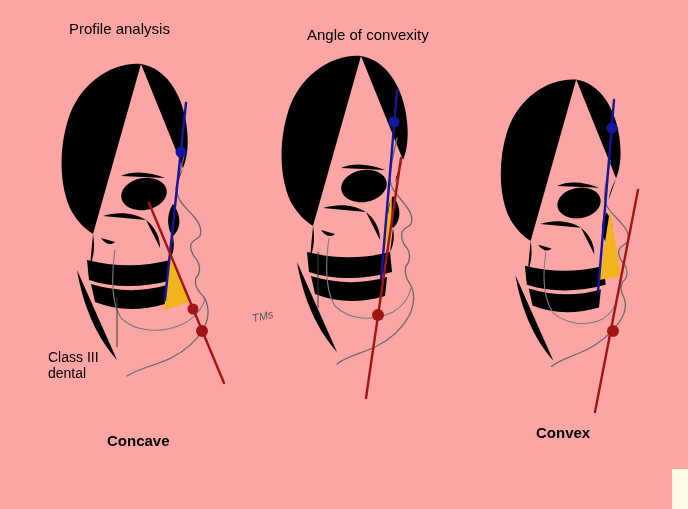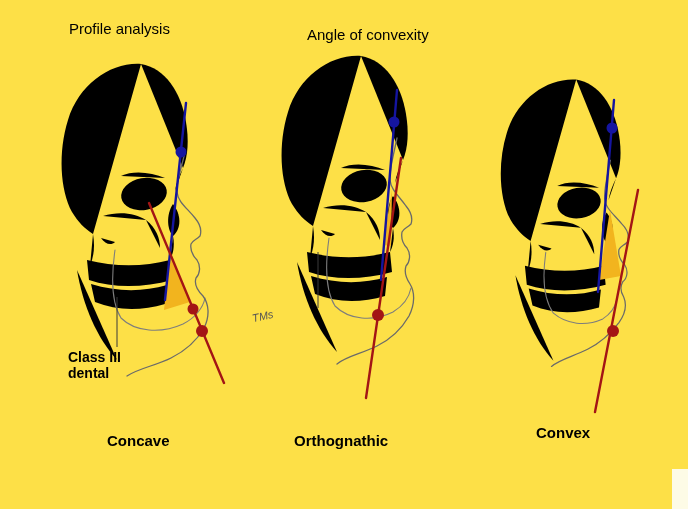--- a/index.html
+++ b/index.html
@@ -1,17 +1,17 @@
 <!DOCTYPE html>
 <html><head>
 <meta charset="utf-8">
 <style>
   html,body{margin:0;padding:0;background:#ffffff;}
   .stage{
-    position:relative;width:688px;height:509px;background:#fde047;overflow:hidden;
+    position:relative;width:688px;height:509px;background:#fca5a5;overflow:hidden;
     font-family:"Liberation Sans", sans-serif;color:#000;
   }
   .label{position:absolute;font-size:15px;line-height:17px;white-space:nowrap;}
   .caption{font-size:15px;font-weight:bold;}
   .anno{font-size:14px;line-height:16px;}
   .sig{position:absolute;font-size:11px;font-style:italic;color:#555;transform:rotate(-12deg);}
   svg{position:absolute;left:0;top:0;}
   .sketch-g path, .sketch-g ellipse{
     fill:none;stroke:#7d7d7d;stroke-width:1.1;stroke-linecap:round;stroke-linejoin:round;
   }
@@ -108,27 +108,26 @@
       <circle cx="153" cy="291" r="6" fill="#a31515"></circle>
     </g>
 
     <line class="ref-line" x1="117" y1="297" x2="117" y2="347"></line>
   </svg>
 
   <div class="label" style="left:69px;top:20px;">Profile analysis</div>
 
   <div class="label" style="left:307px;top:26px;text-align:right;">Angle of convexity</div>
 
-  <div class="label anno" style="left:68px;top:349px;font-weight:bold;">
+  <div class="label anno" style="left:48px;top:349px;">
     <div>Class III</div>
     <div>dental</div>
   </div>
 
   <div class="sig" style="left:252px;top:310px;">TMs</div>
 
   <div class="label caption" style="left:107px;top:432px;">Concave</div>
 
-  <div class="label caption" style="left:294px;top:432px;">Orthognathic</div>
 
   <div class="label caption" style="left:536px;top:424px;">Convex</div>
 
   <div class="corner-artifact"></div>
 </div>
 
 </body></html>

